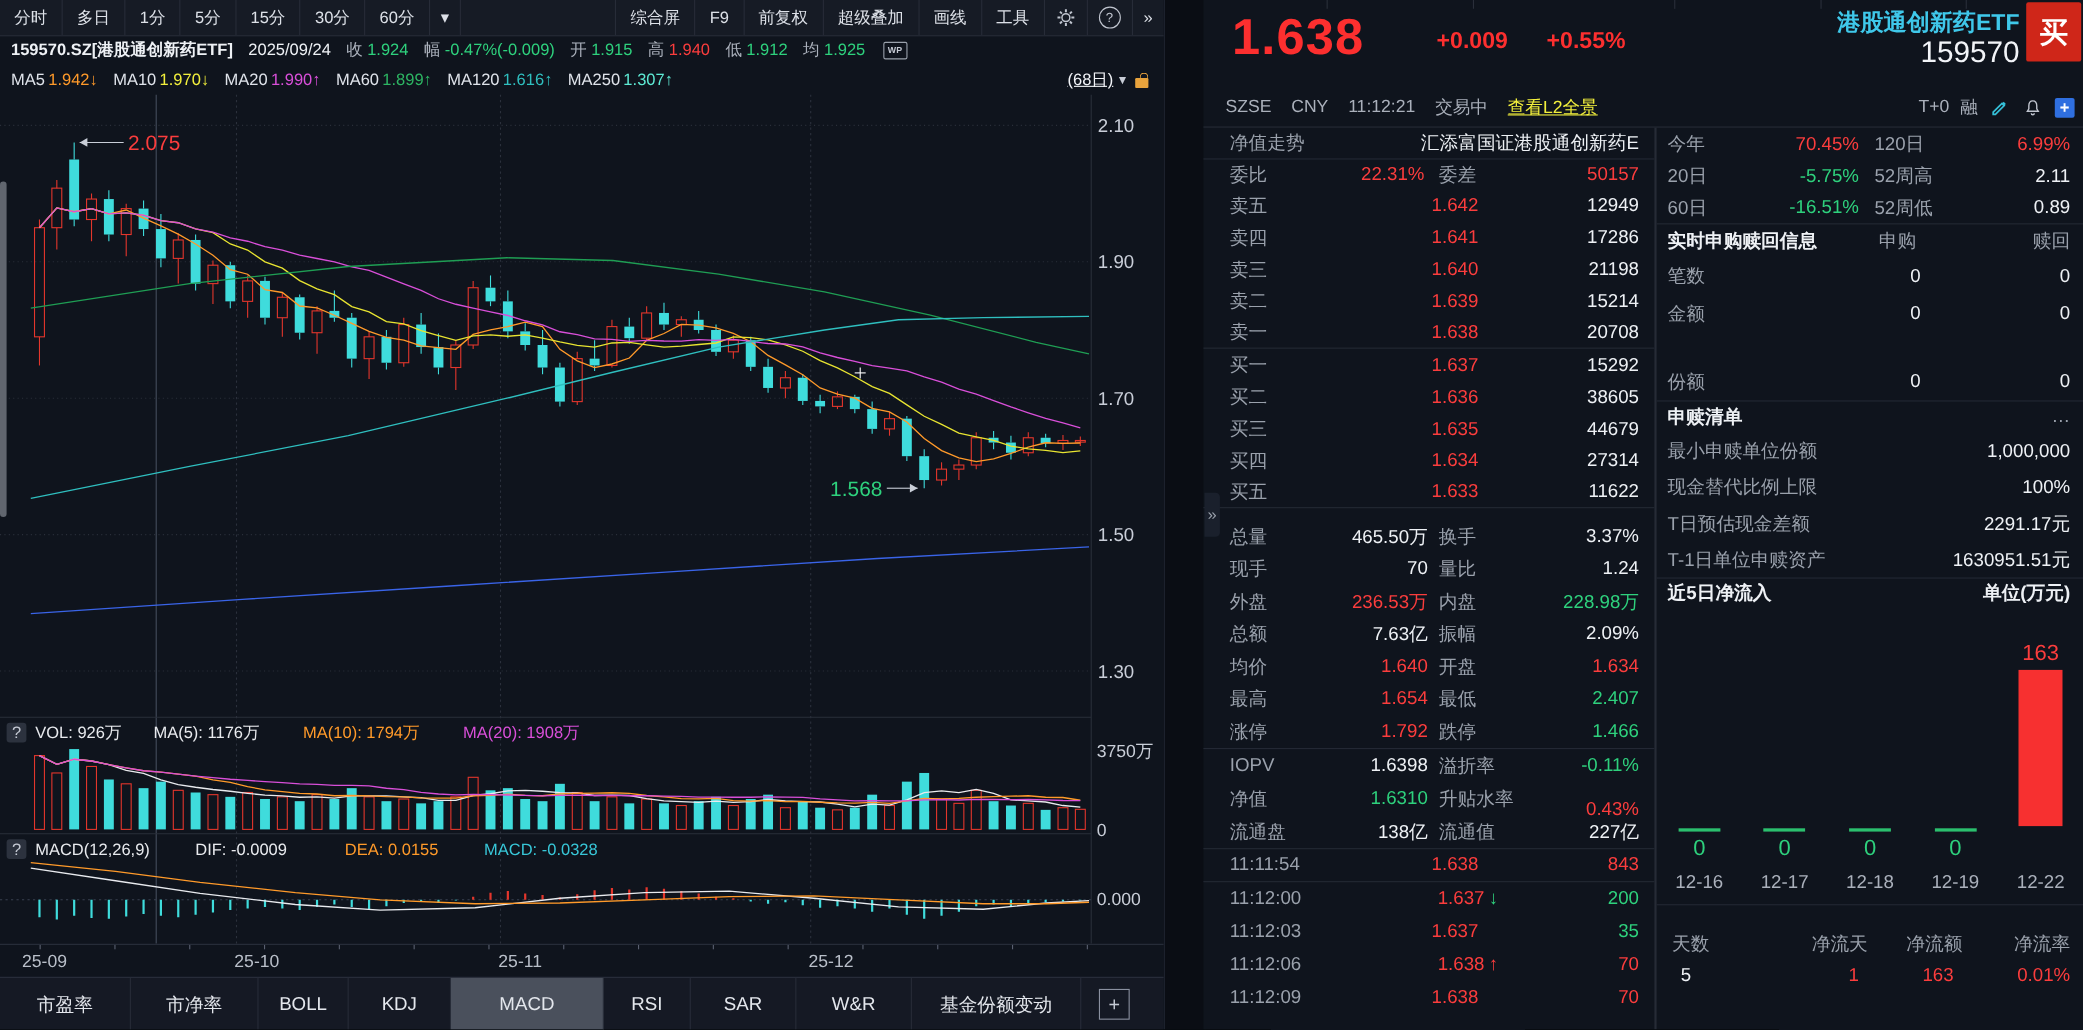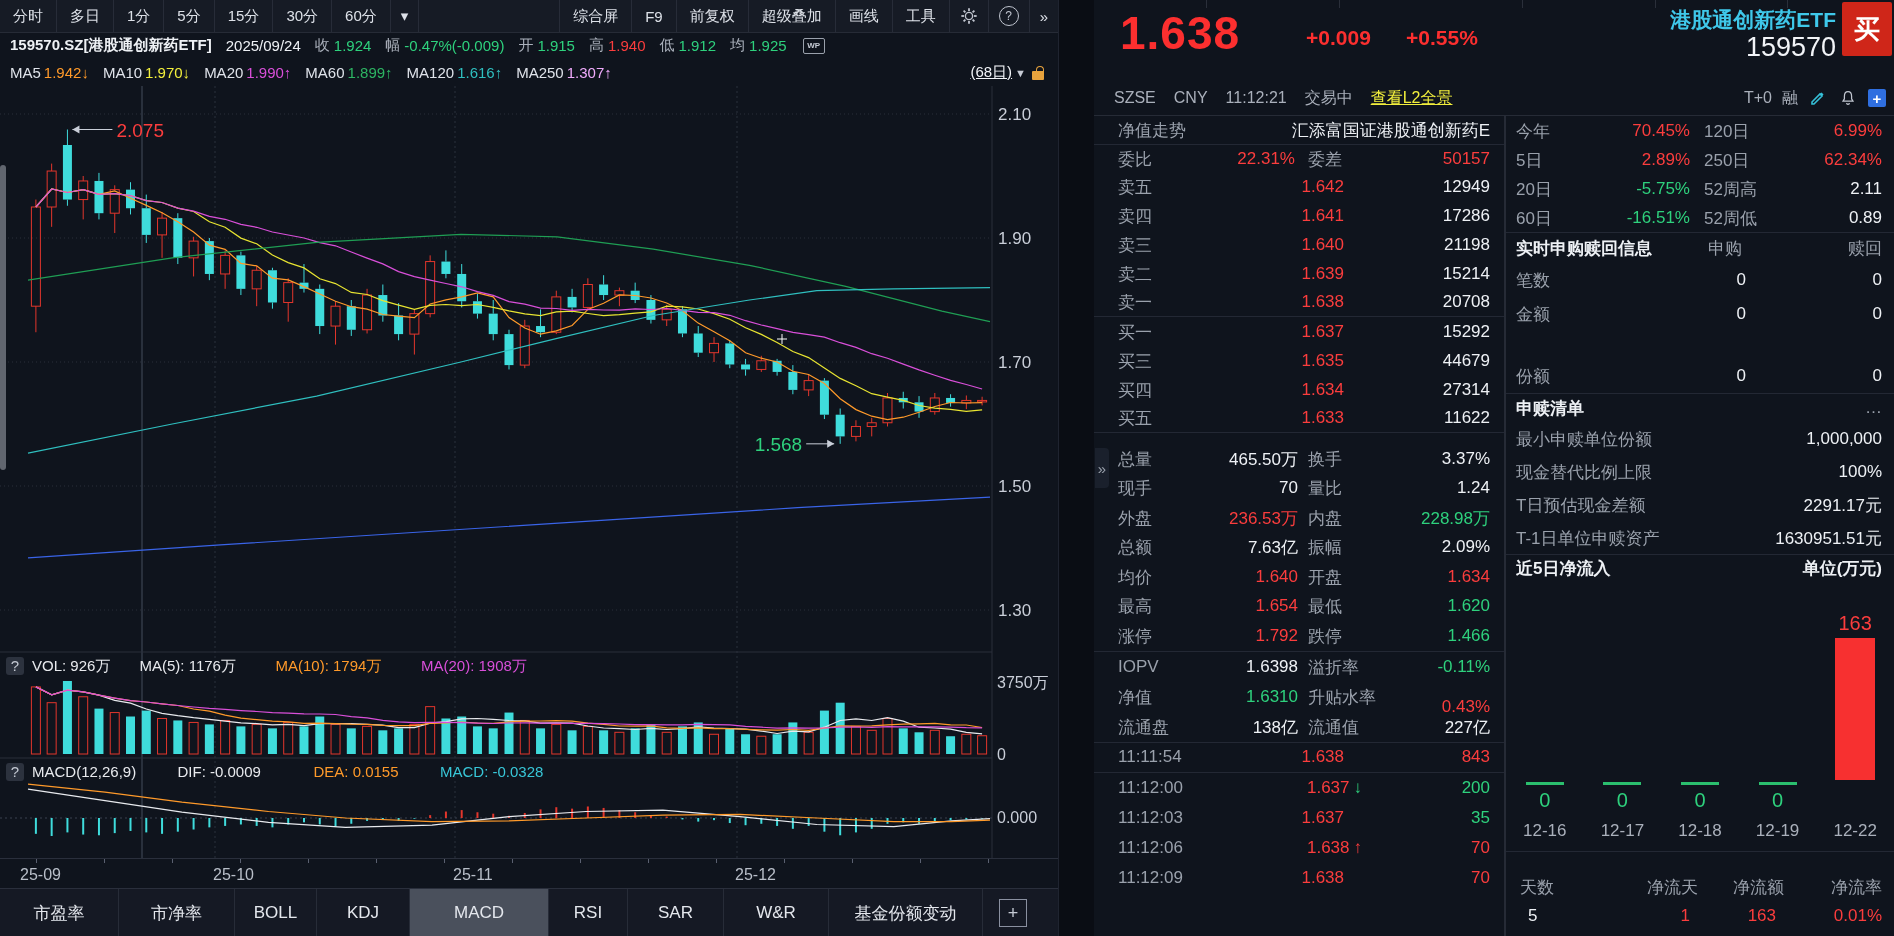--- a/index.html
+++ b/index.html
@@ -1,21 +1,21 @@
 <!DOCTYPE html>
 <html><head>
 <meta charset="utf-8">
 <style>
   html,body{margin:0;padding:0;background:#05070b;}
   #app{position:relative;width:1894px;height:936px;background:#0f141d;overflow:hidden;
        font-family:"Liberation Sans","DejaVu Sans",sans-serif;color:#eef1f5;
        -webkit-font-smoothing:antialiased;}
   .t-gray{color:#9aa1ac}.t-white{color:#eef1f5}.t-red{color:#fb3d3d}.t-green{color:#2ed17d}
   .t-yellow{color:#f2ef3c}.t-orange{color:#ff9a2a}.t-magenta{color:#d94fd9}
-  .t-teal{color:#2fbfbf}.t-blue{color:#f0abfc}.t-green2{color:#2db563}
+  .t-teal{color:#2fbfbf}.t-blue{color:#5eead4}.t-green2{color:#2db563}
   
   #left{position:absolute;left:0;top:0;width:1058px;height:936px;background:#0f141d;}
   .toolbar{position:absolute;left:0;top:0;width:1058px;height:32px;display:flex;align-items:stretch;
            background:#161b25;border-bottom:1px solid #262b36;font-size:15px;color:#dde1e8;}
   #tb-left,#tb-right{display:flex;align-items:stretch;}
   #tb-right{margin-left:auto;}
   .tbtn{display:flex;align-items:center;padding:0 13px;border-right:1px solid #272c38;cursor:default;white-space:nowrap;}
   #tb-right .tbtn{border-right:none;border-left:1px solid #272c38;}
   .tbtn.icon{padding:0 10px;}
   .inforow{position:absolute;left:0;top:32px;width:1058px;height:27px;display:flex;align-items:center;
@@ -661,20 +661,25 @@
           <span class="cell t-gray" style="left: 24px; top: 50%; transform: translateY(-50%);">卖一</span>
           <span class="cell t-red" style="right: 160px; text-align: right; top: 50%; transform: translateY(-50%);">1.638</span>
           <span class="cell t-white" style="right: 14px; text-align: right; top: 50%; transform: translateY(-50%);">20708</span>
         </div>
         <div class="row" style="height: 29px;">
           <span class="cell t-gray" style="left: 24px; top: 50%; transform: translateY(-50%);">买一</span>
           <span class="cell t-red" style="right: 160px; text-align: right; top: 50%; transform: translateY(-50%);">1.637</span>
           <span class="cell t-white" style="right: 14px; text-align: right; top: 50%; transform: translateY(-50%);">15292</span>
         </div>
         <div class="row" style="height: 29px;">
+          <span class="cell t-gray" style="left: 24px; top: 50%; transform: translateY(-50%);">买二</span>
+          <span class="cell t-red" style="right: 160px; text-align: right; top: 50%; transform: translateY(-50%);">1.636</span>
+          <span class="cell t-white" style="right: 14px; text-align: right; top: 50%; transform: translateY(-50%);">38605</span>
+        </div>
+        <div class="row" style="height: 29px;">
           <span class="cell t-gray" style="left: 24px; top: 50%; transform: translateY(-50%);">买三</span>
           <span class="cell t-red" style="right: 160px; text-align: right; top: 50%; transform: translateY(-50%);">1.635</span>
           <span class="cell t-white" style="right: 14px; text-align: right; top: 50%; transform: translateY(-50%);">44679</span>
         </div>
         <div class="row" style="height: 29px;">
           <span class="cell t-gray" style="left: 24px; top: 50%; transform: translateY(-50%);">买四</span>
           <span class="cell t-red" style="right: 160px; text-align: right; top: 50%; transform: translateY(-50%);">1.634</span>
           <span class="cell t-white" style="right: 14px; text-align: right; top: 50%; transform: translateY(-50%);">27314</span>
         </div>
         <div class="row bb" style="height: 29px;">
@@ -710,21 +715,21 @@
           <div class="row" style="height: 29.5px;">
             <span class="cell t-gray" style="left: 24px; top: 50%; transform: translateY(-50%);">均价</span>
             <span class="cell t-red" style="right: 206px; text-align: right; top: 50%; transform: translateY(-50%);">1.640</span>
             <span class="cell t-gray" style="left: 214px; top: 50%; transform: translateY(-50%);">开盘</span>
             <span class="cell t-red" style="right: 14px; text-align: right; top: 50%; transform: translateY(-50%);">1.634</span>
           </div>
           <div class="row" style="height: 29.5px;">
             <span class="cell t-gray" style="left: 24px; top: 50%; transform: translateY(-50%);">最高</span>
             <span class="cell t-red" style="right: 206px; text-align: right; top: 50%; transform: translateY(-50%);">1.654</span>
             <span class="cell t-gray" style="left: 214px; top: 50%; transform: translateY(-50%);">最低</span>
-            <span class="cell t-green" style="right: 14px; text-align: right; top: 50%; transform: translateY(-50%);">1.620</span>
+            <span class="cell t-green" style="right: 14px; text-align: right; top: 50%; transform: translateY(-50%);">2.407</span>
           </div>
           <div class="row" style="height: 29.5px;">
             <span class="cell t-gray" style="left: 24px; top: 50%; transform: translateY(-50%);">涨停</span>
             <span class="cell t-red" style="right: 206px; text-align: right; top: 50%; transform: translateY(-50%);">1.792</span>
             <span class="cell t-gray" style="left: 214px; top: 50%; transform: translateY(-50%);">跌停</span>
             <span class="cell t-green" style="right: 14px; text-align: right; top: 50%; transform: translateY(-50%);">1.466</span>
           </div>
         </div>
         <div class="bb">
           <div class="row" style="height: 30px;">
@@ -772,26 +777,20 @@
           <span class="cell t-red" style="right: 14px; text-align: right; top: 50%; transform: translateY(-50%);">70</span>
         </div>
       </div>
     <div id="rp-right">
         <div class="bb">
           <div class="row" style="height: 29px;">
             <span class="cell t-gray" style="left: 10px; top: 50%; transform: translateY(-50%);">今年</span>
             <span class="cell t-red" style="right: 204px; text-align: right; top: 50%; transform: translateY(-50%);">70.45%</span>
             <span class="cell t-gray" style="left: 198px; top: 50%; transform: translateY(-50%);">120日</span>
             <span class="cell t-red" style="right: 12px; text-align: right; top: 50%; transform: translateY(-50%);">6.99%</span>
-          </div>
-          <div class="row" style="height: 29px;">
-            <span class="cell t-gray" style="left: 10px; top: 50%; transform: translateY(-50%);">5日</span>
-            <span class="cell t-red" style="right: 204px; text-align: right; top: 50%; transform: translateY(-50%);">2.89%</span>
-            <span class="cell t-gray" style="left: 198px; top: 50%; transform: translateY(-50%);">250日</span>
-            <span class="cell t-red" style="right: 12px; text-align: right; top: 50%; transform: translateY(-50%);">62.34%</span>
           </div>
           <div class="row" style="height: 29px;">
             <span class="cell t-gray" style="left: 10px; top: 50%; transform: translateY(-50%);">20日</span>
             <span class="cell t-green" style="right: 204px; text-align: right; top: 50%; transform: translateY(-50%);">-5.75%</span>
             <span class="cell t-gray" style="left: 198px; top: 50%; transform: translateY(-50%);">52周高</span>
             <span class="cell t-white" style="right: 12px; text-align: right; top: 50%; transform: translateY(-50%);">2.11</span>
           </div>
           <div class="row" style="height: 29px;">
             <span class="cell t-gray" style="left: 10px; top: 50%; transform: translateY(-50%);">60日</span>
             <span class="cell t-green" style="right: 204px; text-align: right; top: 50%; transform: translateY(-50%);">-16.51%</span>

